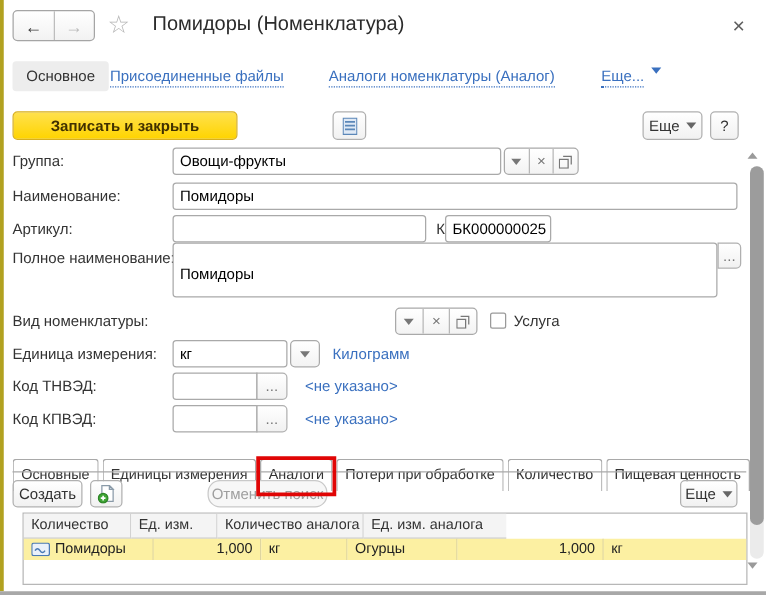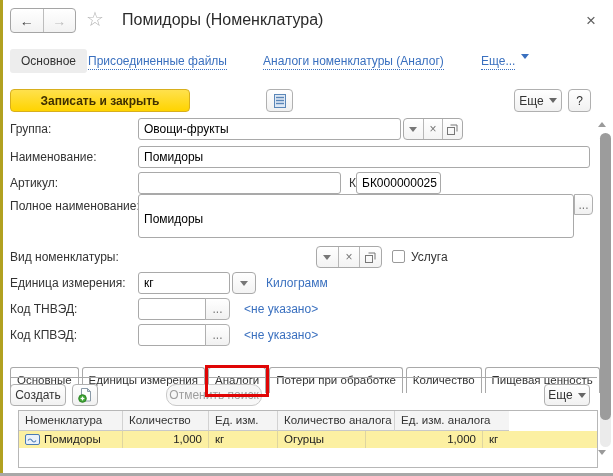--- a/index.html
+++ b/index.html
@@ -201,21 +201,20 @@
   </div>
   <div class="abs btn" style="left:104px;top:384px;width:56px;height:22px;margin-top:48px;">Найти...</div>
   <div class="abs btn disabled" style="left:166px;top:384px;width:96px;height:22px;">Отменить поиск</div>
   <div class="abs btn" style="left:544px;top:384px;width:46px;height:22px;gap:5px;">
     <span>Еще</span>
     <span class="tri-down"></span>
   </div>
 
   <div class="abs tbl" style="left:18px;top:410px;width:580px;height:58px;">
     <div class="tr">
-      <div class="th" style="width:104px;">Номенклатура</div>
       <div class="th" style="width:86px;">Количество</div>
       <div class="th" style="width:69px;">Ед. изм.</div>
       <div class="th" style="width:117px;">Количество аналога</div>
       <div class="th" style="width:114px;border-right:none;">Ед. изм. аналога</div>
     </div>
     <div class="tr" style="height:17px;">
       <div class="td" style="width:104px;gap:4px;">
         <svg width="15" height="11" viewBox="0 0 15 11" style="flex:none;">
           <rect x="0.5" y="0.5" width="14" height="10" rx="1.5" fill="#eaf1fa" stroke="#4a7ab5"></rect>
           <path d="M3,6.5 q2,-3 4,0 q2,3 4,0" fill="none" stroke="#4a7ab5" stroke-width="1.2"></path>

